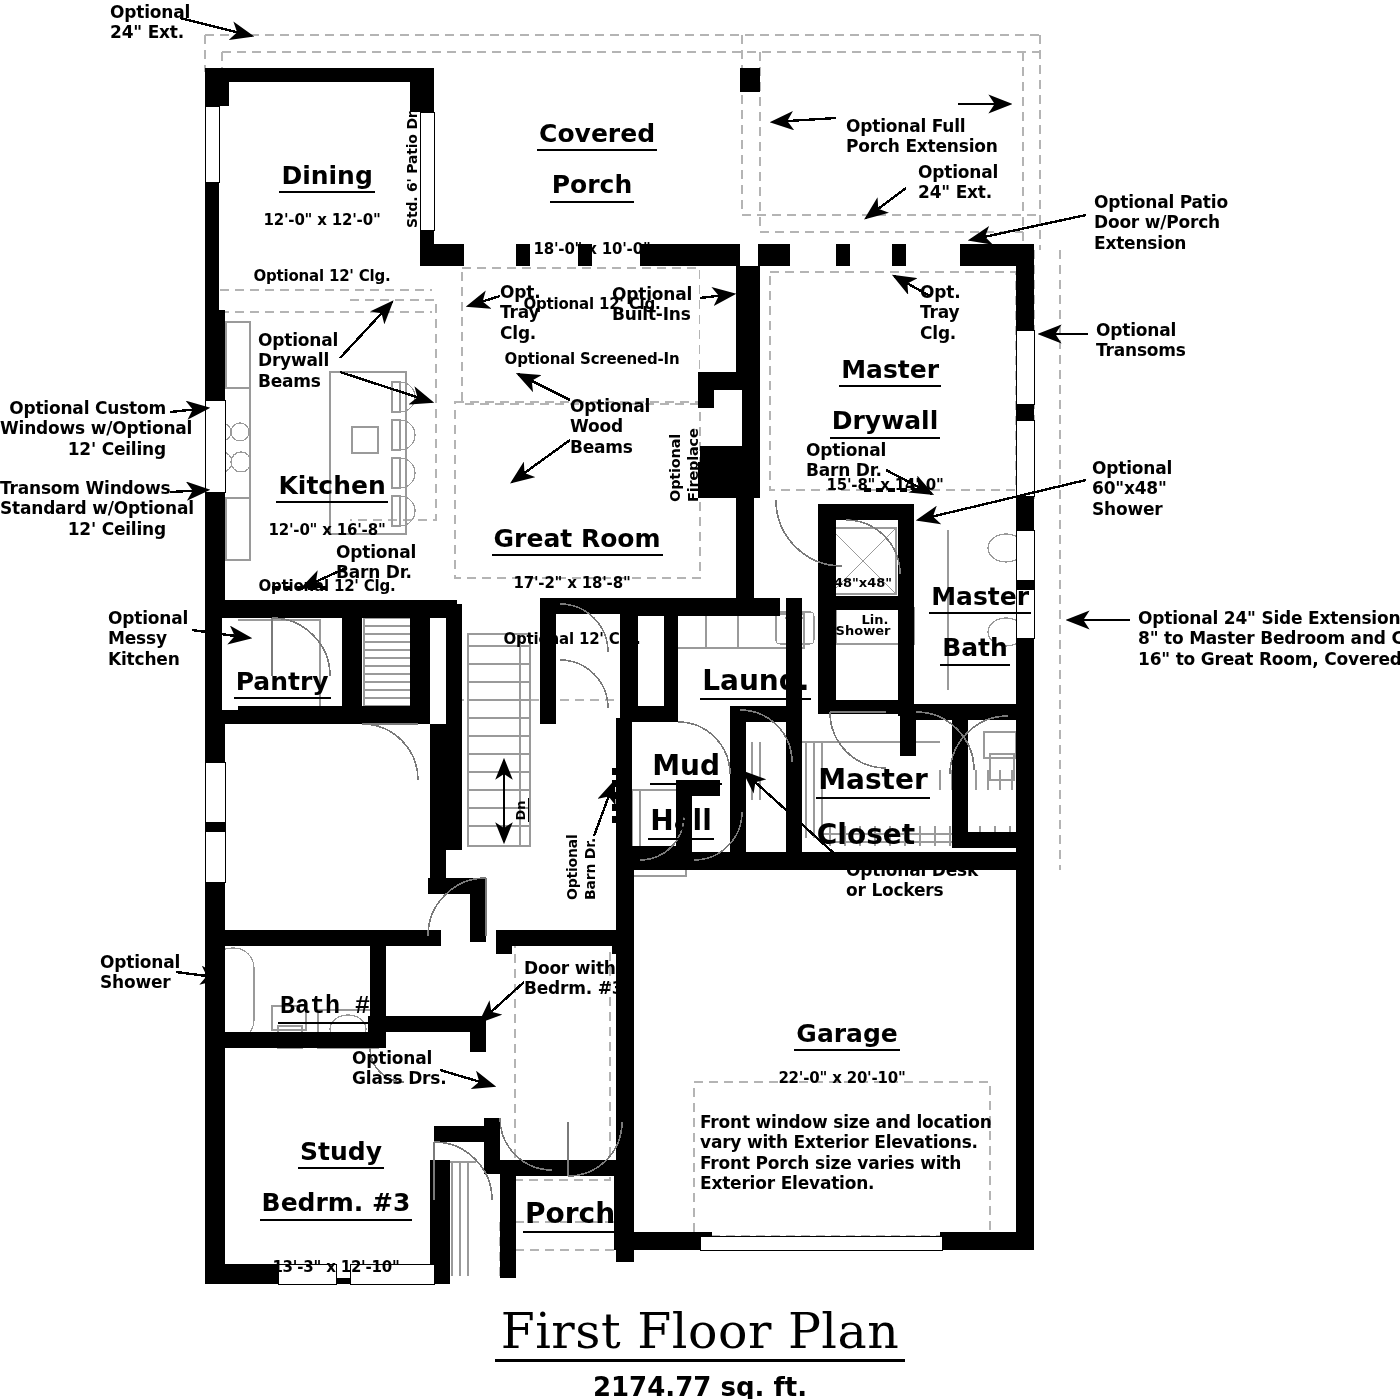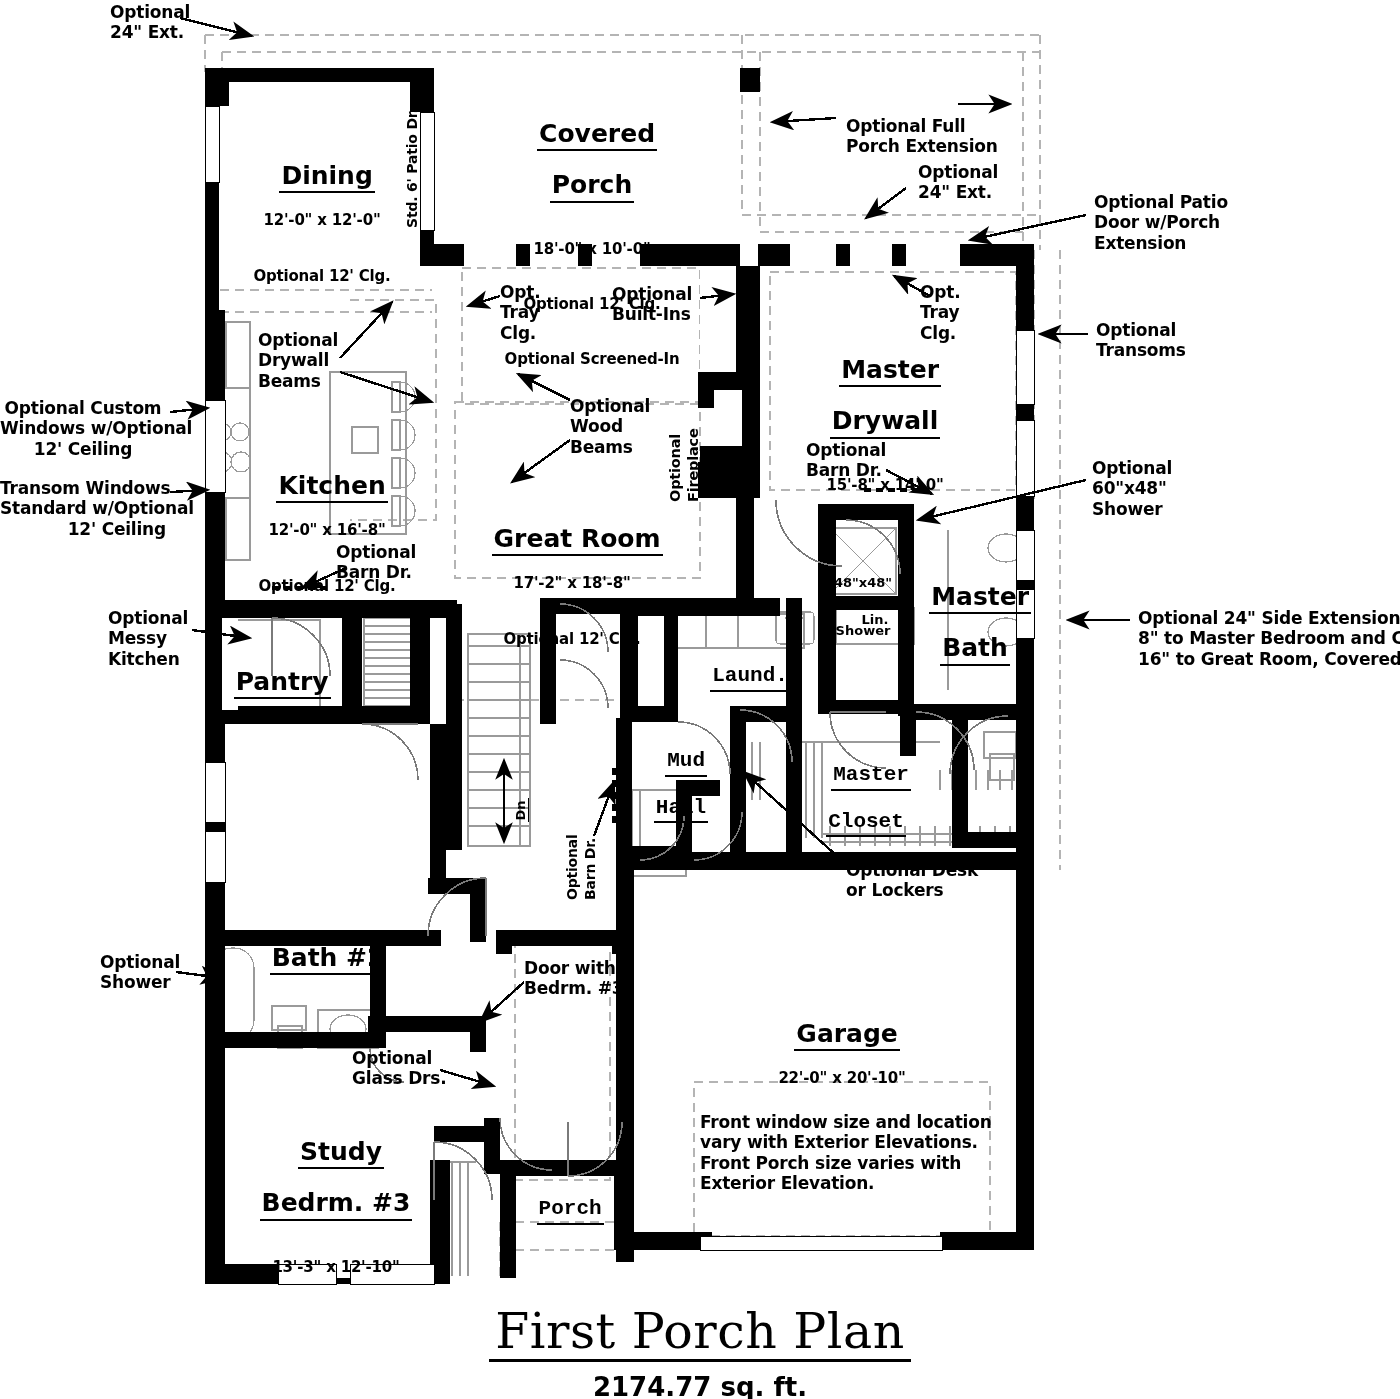--- a/index.html
+++ b/index.html
@@ -2,21 +2,21 @@
 <html><head>
 <meta charset="utf-8">
 <style>
   html,body{margin:0;padding:0;background:#ffffff;}
   body{width:1400px;height:1399px;position:relative;overflow:hidden;
        font-family:"DejaVu Sans","Liberation Sans",sans-serif;color:#000;}
   #stage{position:absolute;left:0;top:0;width:1400px;height:1399px;}
   svg{position:absolute;left:0;top:0;}
   .lbl{position:absolute;text-align:center;line-height:1.18;white-space:pre;}
   .rmname{font-size:25px;font-weight:700;border-bottom:2px solid #000;display:inline-block;padding:0 2px 1px;}
-  .rmname.sm{font-size:21px;font-family:Liberation Mono, monospace;}
+  .rmname.sm{font-size:28px;}
   .dim{font-size:15px;font-weight:700;letter-spacing:-0.2px;}
   .note{font-size:17px;font-weight:700;line-height:1.2;text-align:left;letter-spacing:-0.2px;}
   .note.c{}
   .note.r{text-align:right;}
   .tiny{font-size:13px;font-weight:700;}
   .vert{transform-origin:0 0;}
   #title{position:absolute;left:0;right:0;text-align:center;}
   .t1{font-family:"DejaVu Serif","Liberation Serif",serif;font-size:49px;letter-spacing:0.5px;
       border-bottom:3px solid #000;display:inline-block;padding:0 6px 2px;line-height:1.05;}
   .t2{font-size:26px;font-weight:700;border-bottom:2px solid #000;display:inline-block;padding:0 4px 1px;}
@@ -454,21 +454,21 @@
 <div class="lbl" style="left:690px;top:645px;width:110px;">
   <span class="rmname sm">Laund.</span>
 </div>
 
 <div class="lbl" style="left:635px;top:730px;width:92px;">
   <span class="rmname sm">Mud</span>
   <div><span class="rmname sm">Hall</span></div>
 </div>
 
 
-<div class="lbl" style="left:248px;top:924px;width:150px;">
+<div class="lbl" style="left:248px;top:973px;width:150px;font-family:Liberation Mono, monospace;">
   <span class="rmname">Bath #2</span>
 </div>
 
 <div class="lbl" style="left:236px;top:1118px;width:200px;">
   <span class="rmname">Study</span>
   <div><span class="rmname">Bedrm. #3</span></div>
   <div class="dim">13'-3" x 12'-10"</div>
 </div>
 
 
@@ -514,21 +514,21 @@
 Door w/Porch
 Extension</div>
 <div class="lbl note" style="left:1096px;top:320px;width:150px;">Optional
 Transoms</div>
 <div class="lbl note" style="left:1092px;top:458px;width:140px;">Optional
 60"x48"
 Shower</div>
 <div class="lbl note" style="left:1138px;top:608px;width:266px;">Optional 24" Side Extension
 8" to Master Bedroom and Closet
 16" to Great Room, Covered Porch</div>
-<div class="lbl note r" style="left:0px;top:398px;width:166px;text-align:center;">Optional Custom
+<div class="lbl note r" style="left:0px;top:398px;width:166px;">Optional Custom
 Windows w/Optional
 12' Ceiling</div>
 <div class="lbl note r" style="left:0px;top:478px;width:166px;">Transom Windows
 Standard w/Optional
 12' Ceiling</div>
 <div class="lbl note c" style="left:258px;top:330px;width:120px;">Optional
 Drywall
 Beams</div>
 <div class="lbl note c" style="left:570px;top:396px;width:104px;">Optional
 Wood
@@ -551,17 +551,17 @@
 <div class="lbl note c" style="left:100px;top:952px;width:98px;">Optional
 Shower</div>
 <div class="lbl note c" style="left:846px;top:860px;width:152px;">Optional Desk
 or Lockers</div>
 <div class="lbl note" style="left:524px;top:958px;width:126px;">Door with
 Bedrm. #3</div>
 <div class="lbl note c" style="left:352px;top:1048px;width:116px;">Optional
 Glass Drs.</div>
 
 <div id="title" style="top:1306px;">
-  <div class="t1">First Porch Plan</div>
+  <div class="t1">First Floor Plan</div>
   <div style="margin-top:10px;"><span class="t2">2174.77 sq. ft.</span></div>
 </div>
 
 </div>
 
 </body></html>

